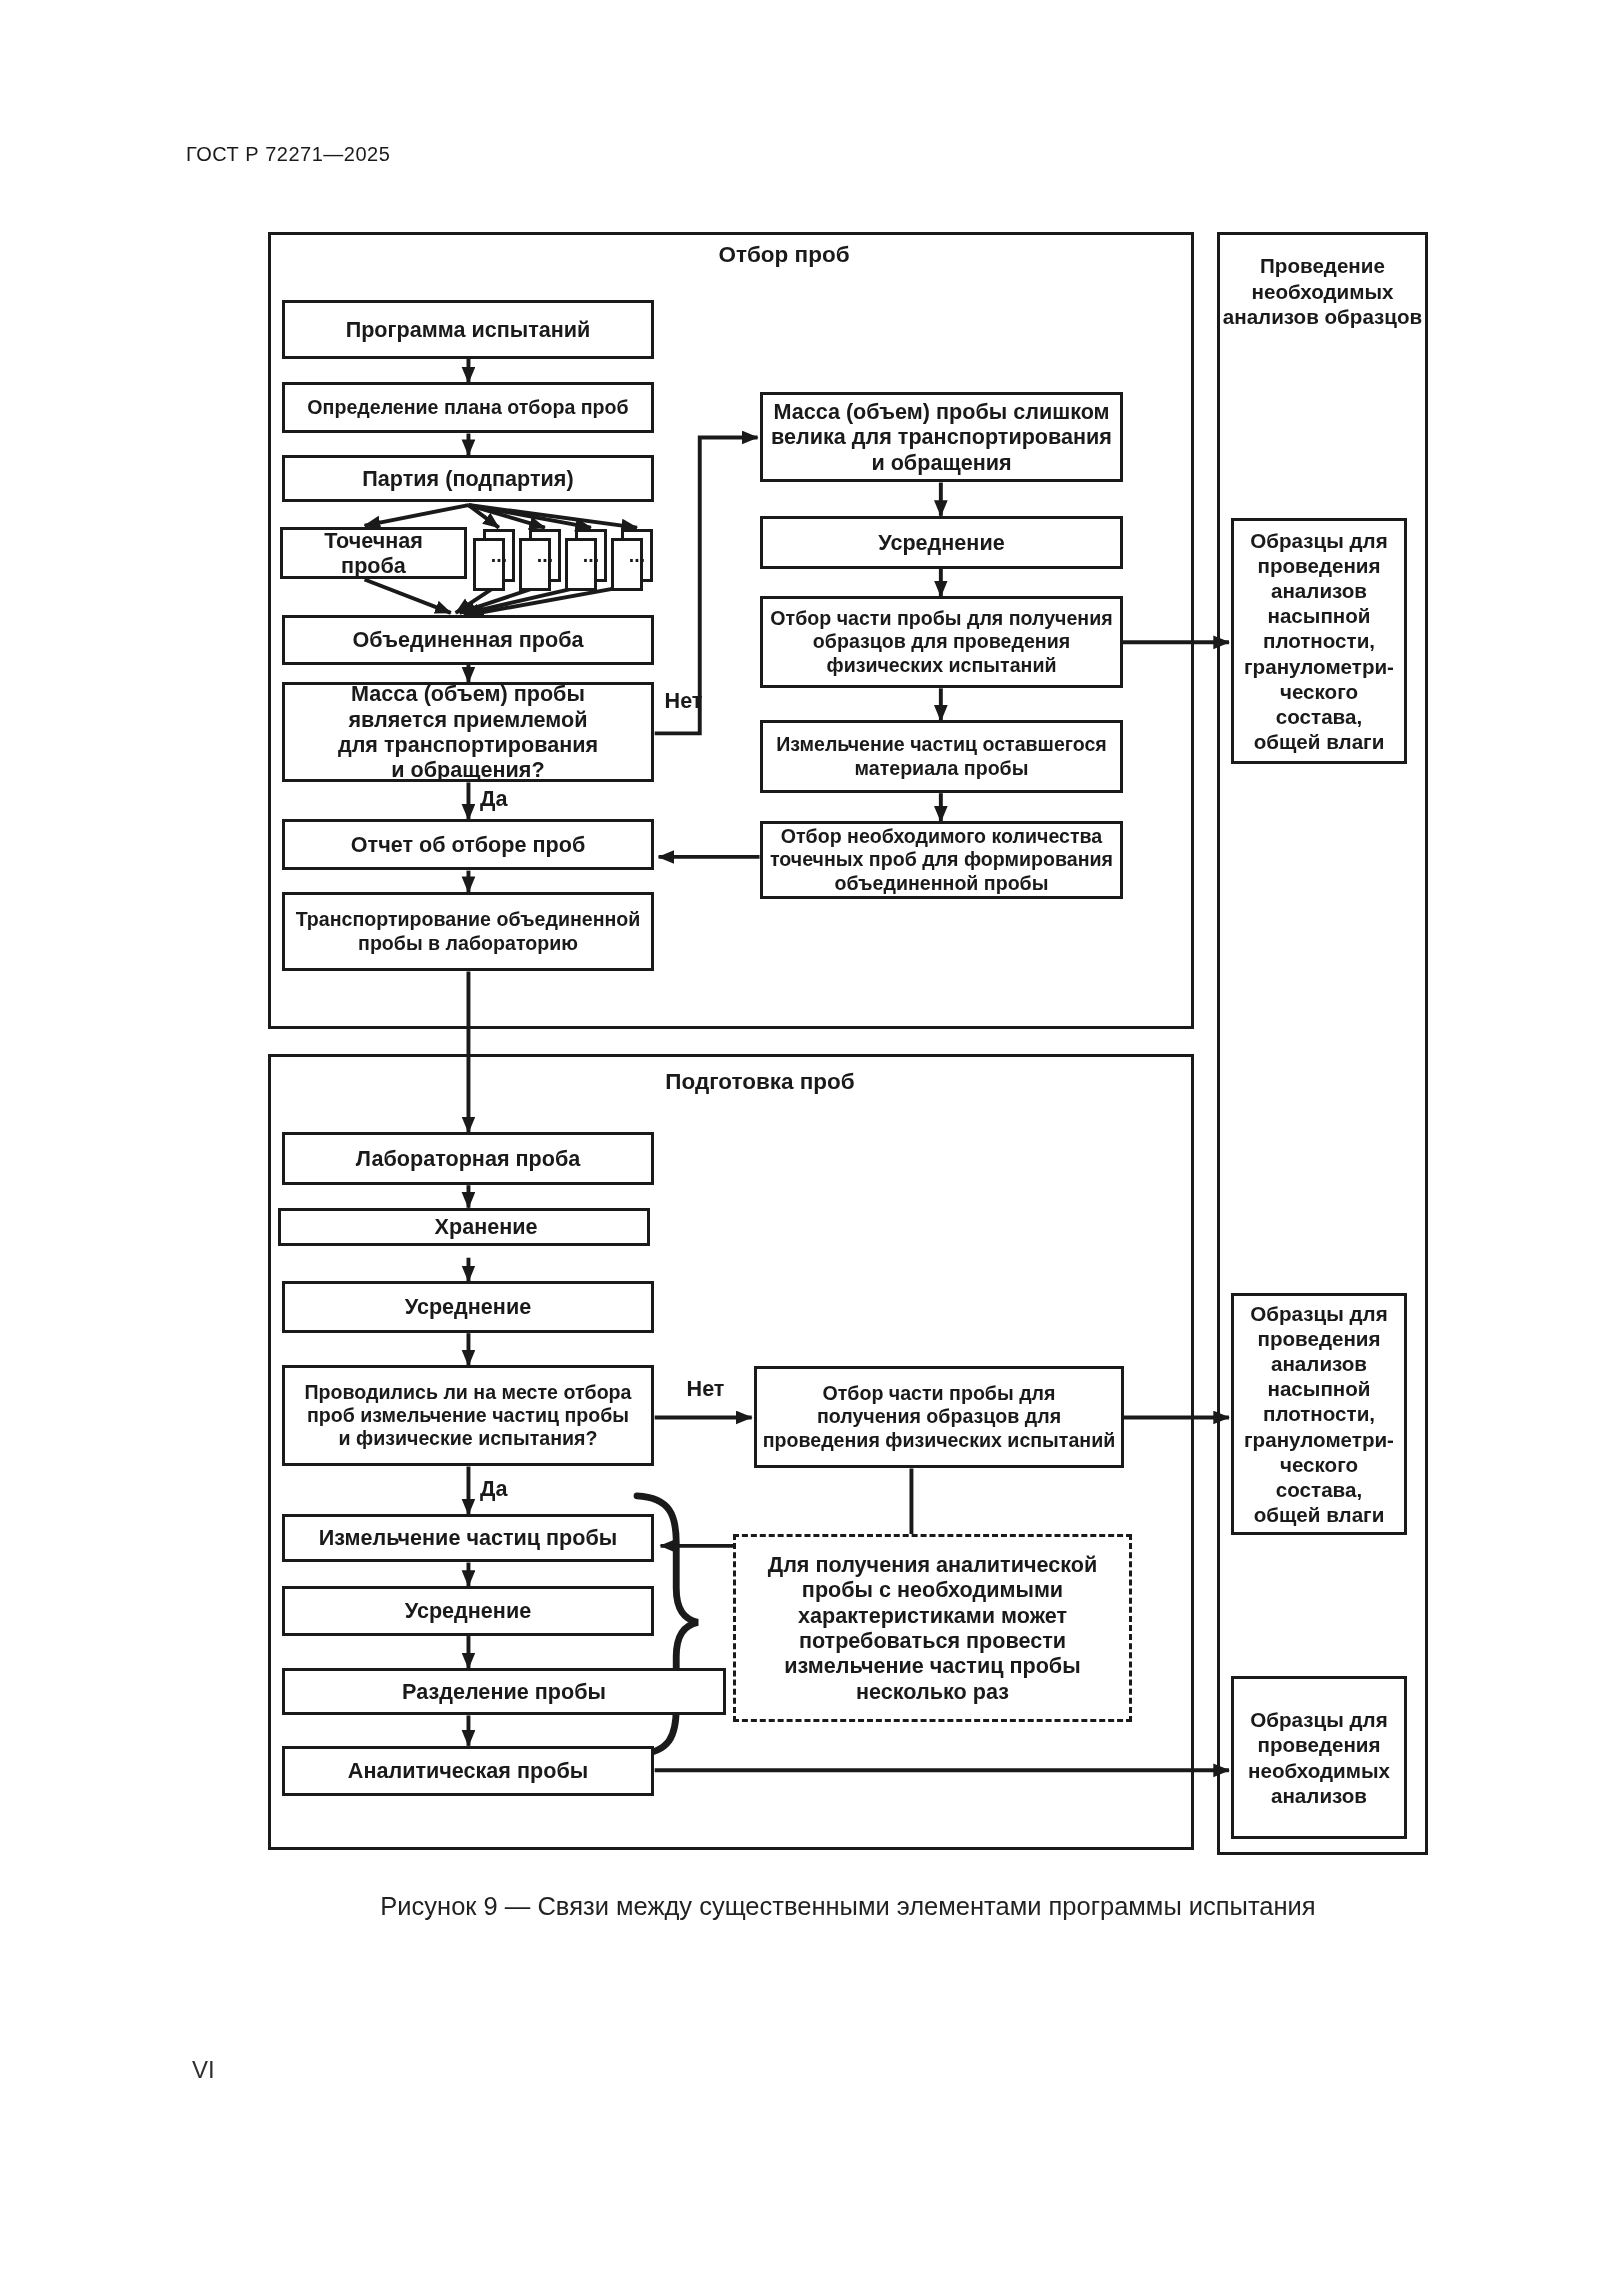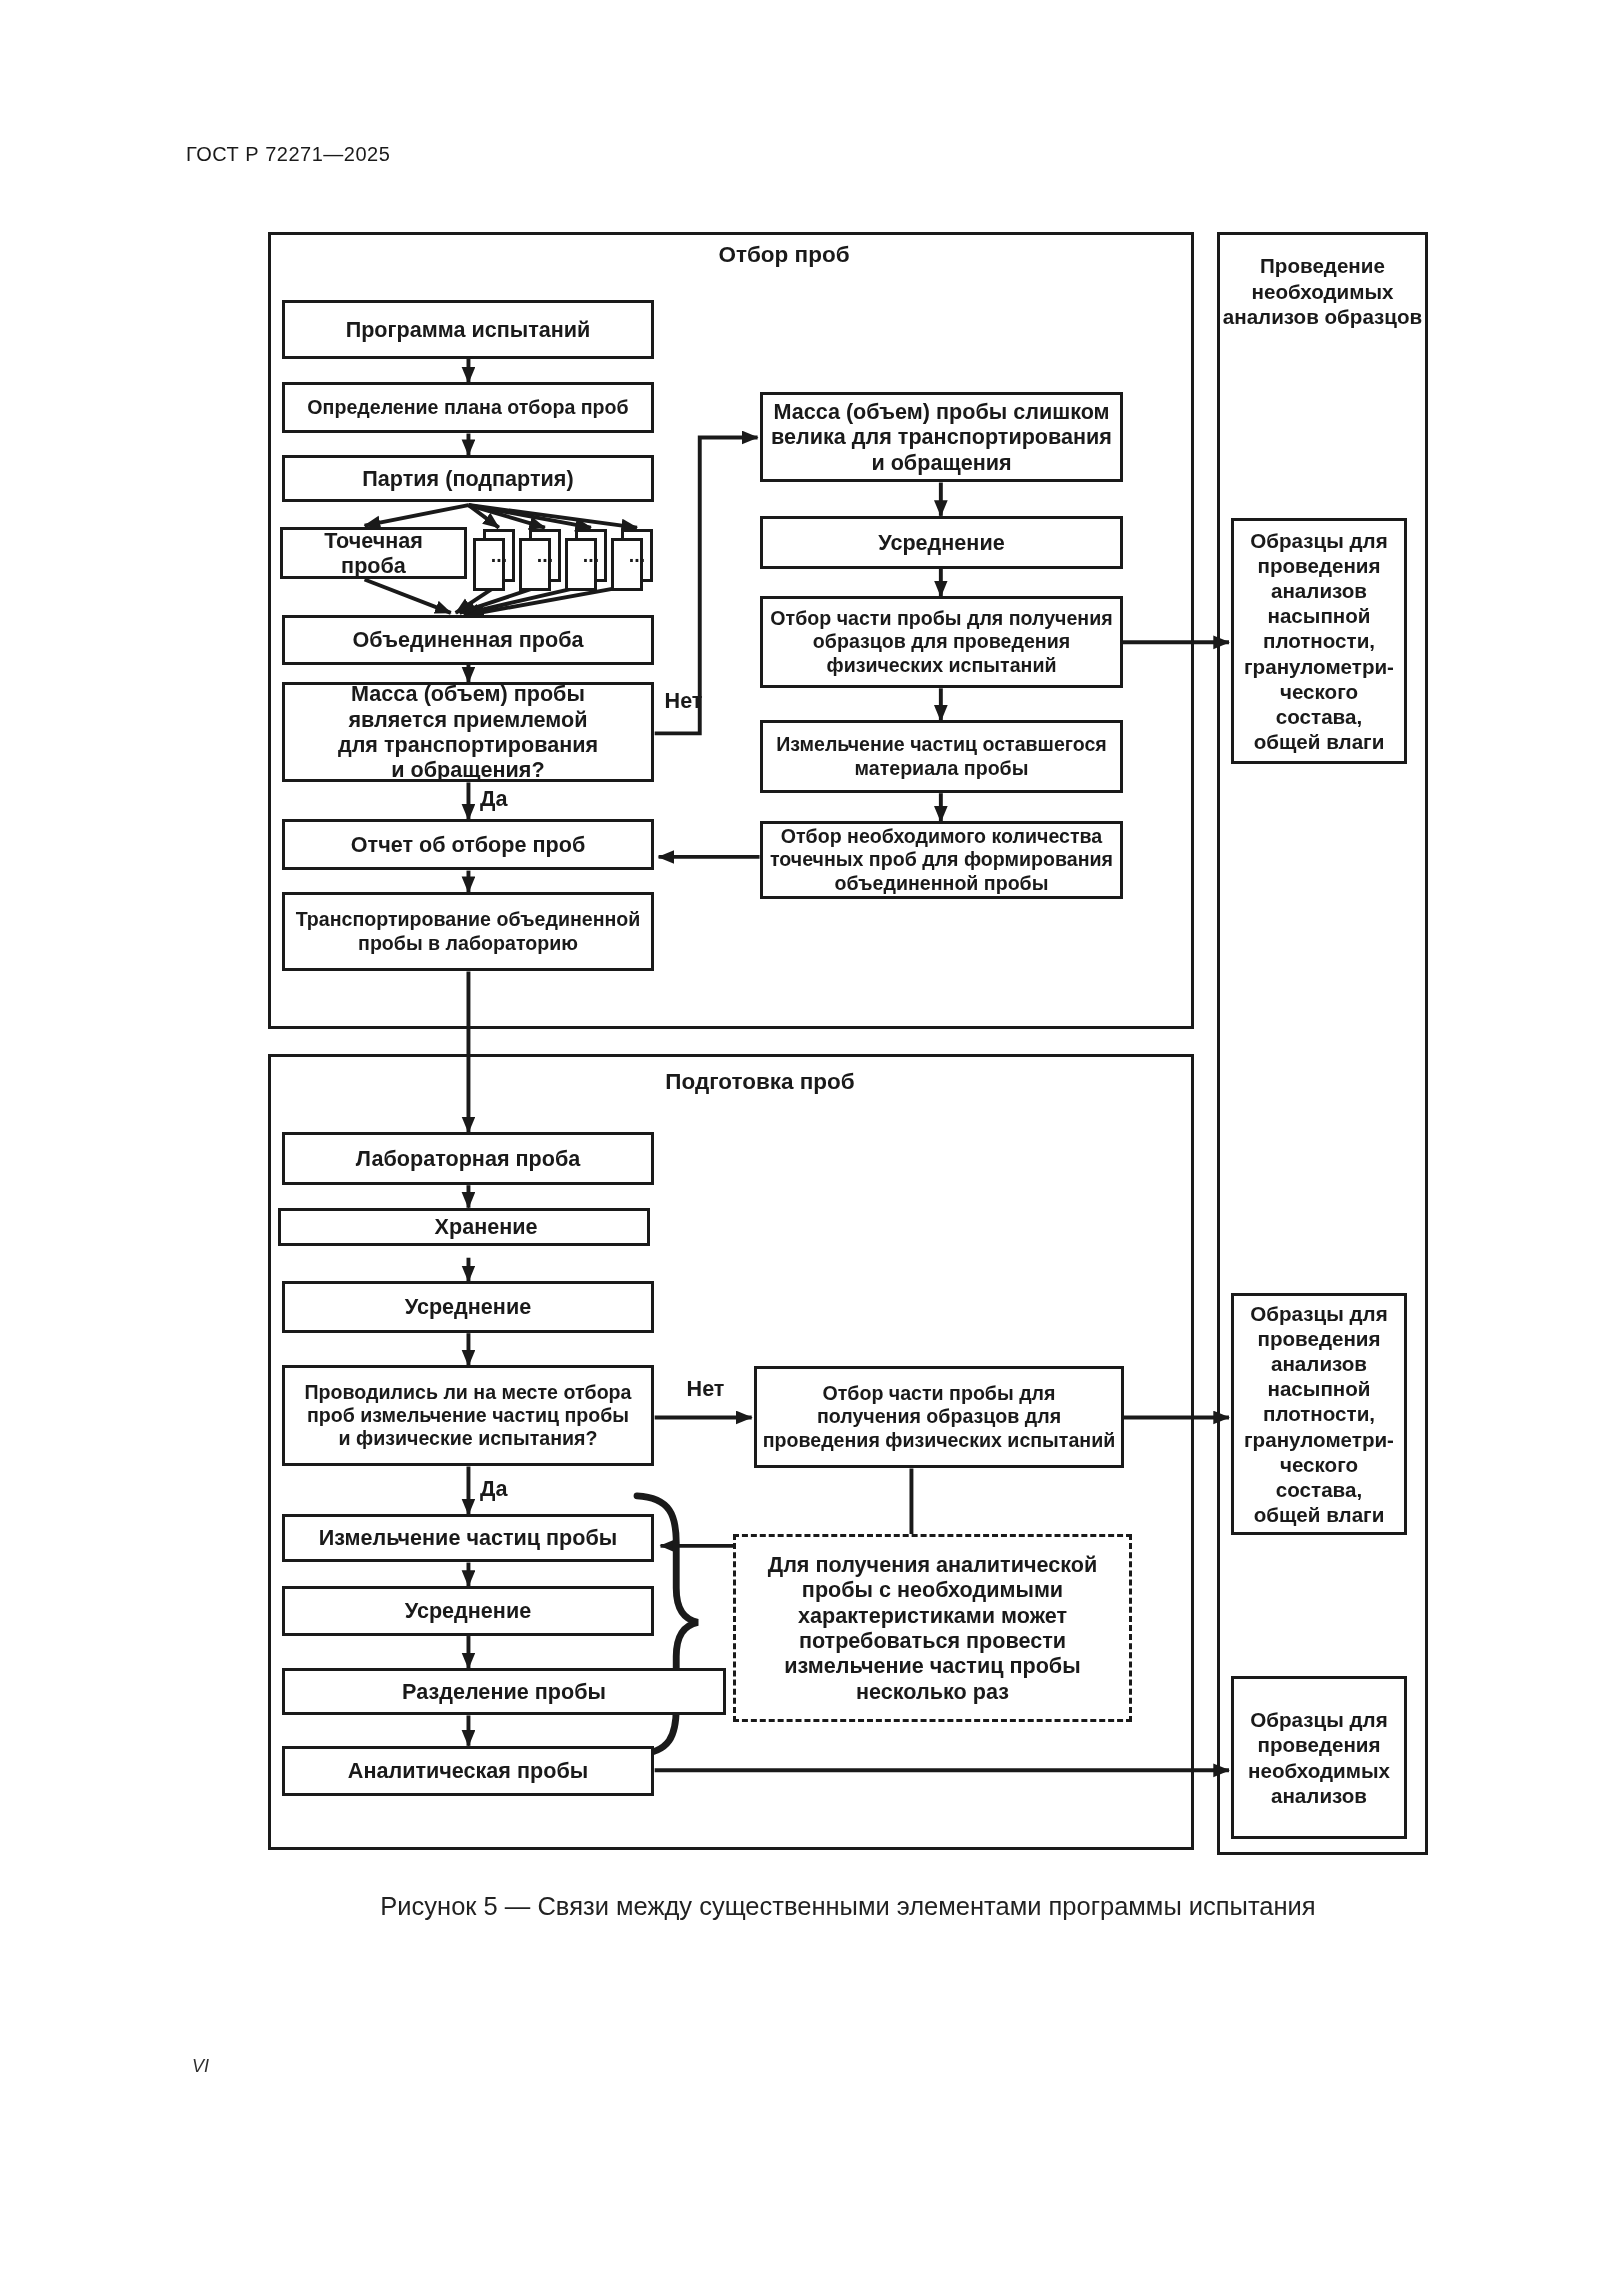--- a/index.html
+++ b/index.html
@@ -1,19 +1,19 @@
 <!DOCTYPE html>
 <html><head>
 <meta charset="utf-8">
 <style>
   html,body{margin:0;padding:0;background:#fff;}
   #canvas{position:relative;width:1621px;height:2293px;background:#ffffff;
           font-family:"Liberation Sans",sans-serif;color:#1a1a1a;overflow:hidden;}
   .hdr{position:absolute;font-weight:normal;font-size:20px;letter-spacing:0.5px;}
-  .pagenum{position:absolute;font-size:18px;color:#2f2f2f;font-style:italic;}
+  .pagenum{position:absolute;font-size:24px;color:#2f2f2f;}
   .caption{position:absolute;font-size:25.5px;color:#222;text-align:center;}
   .outer{position:absolute;border:3.9px solid #1a1a1a;background:transparent;box-sizing:border-box;}
   #flow{position:absolute;left:0;top:0;pointer-events:none;}
   .node{position:absolute;border:3.9px solid #1a1a1a;background:#fff;box-sizing:border-box;
         display:flex;align-items:center;justify-content:center;text-align:center;
         font-weight:bold;font-size:21.6px;line-height:1.18;white-space:pre-line;padding:2px 3.9px;}
   .t-sm{font-size:19.6px;}
   .t-rs{font-size:20.6px;line-height:1.22;padding:2px 14px;}
   .dashed{border-style:dashed;}
   .sbox{position:absolute;border:3.9px solid #1a1a1a;background:#fff;box-sizing:border-box;z-index:0;
@@ -170,17 +170,17 @@
 характеристиками может
 потребоваться провести
 измельчение частиц пробы
 несколько раз</div>
 
   <div class="flow-label" style="left:480px;top:786px;width:59px;text-align:left;">Да</div>
   <div class="flow-label" style="left:649px;top:688px;width:69px;">Нет</div>
   <div class="flow-label" style="left:671px;top:1376px;width:69px;">Нет</div>
   <div class="flow-label" style="left:480px;top:1476px;width:59px;text-align:left;">Да</div>
 
-  <div class="caption" style="left:268px;top:1892px;width:1160px;">Рисунок 5 — Связи между существенными элементами программы испытания</div>
+  <div class="caption" style="left:268px;top:1892px;width:1160px;">Рисунок 9 — Связи между существенными элементами программы испытания</div>
 
   <div class="pagenum" style="left:192px;top:2056px;">VI</div>
 </div>
 
 
 </body></html>

